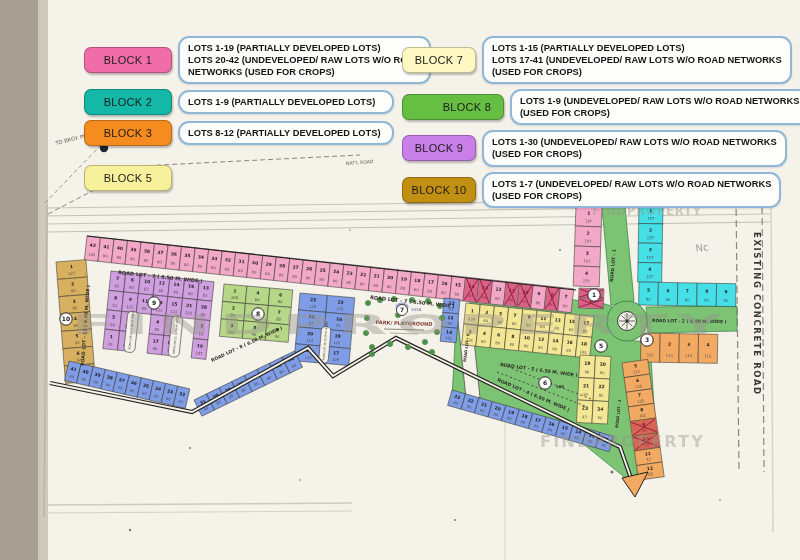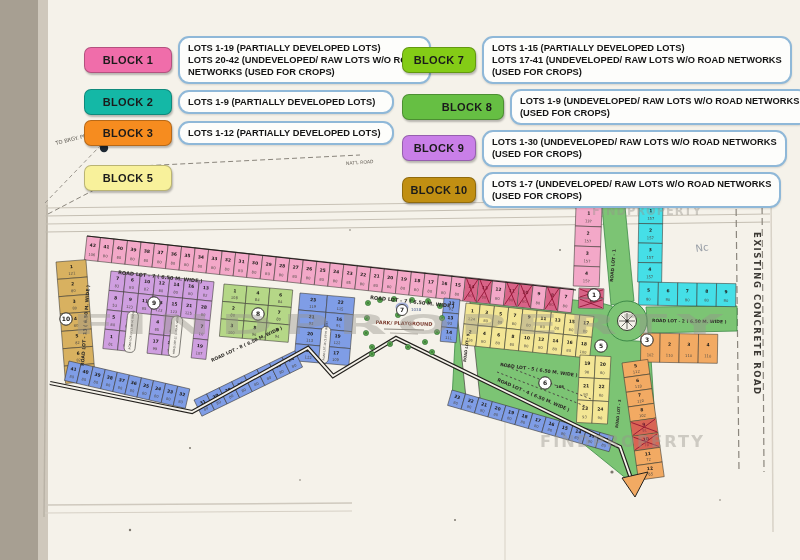--- a/index.html
+++ b/index.html
@@ -5,21 +5,21 @@
   html,body{margin:0;padding:0;}
   body{width:800px;height:560px;position:relative;overflow:hidden;
        background:#b9b3a9;font-family:"Liberation Sans",sans-serif;}
   #paper{position:absolute;inset:0;background:#f5f2ea;}
   #map-svg{position:absolute;left:0;top:0;z-index:1;}
   #legend{position:absolute;inset:0;z-index:2;pointer-events:none;}
   .lcol{position:absolute;display:flex;flex-direction:column;}
   .lrow{display:flex;align-items:center;margin-bottom:5px;}
   .chip{flex:0 0 auto;border-radius:7px;border:1px solid rgba(0,0,0,.25);
         box-shadow:1px 2px 2px rgba(0,0,0,.25);
-        font-weight:bold;font-size:11px;color:#1b1b1b;text-align:center;
+        font-weight:normal;font-size:11px;color:#1b1b1b;text-align:center;
         padding:6px 4px;letter-spacing:.3px;}
   .lcol-left .chip{width:78px;}
   .lcol-right .chip{width:64px;}
   .desc{flex:1;margin-left:6px;background:#fdfdfb;border:2px solid #8fb8d8;
         border-radius:11px;padding:4px 8px;font-weight:bold;font-size:9.3px;
         line-height:1.3;color:#141414;box-shadow:0 1px 2px rgba(0,0,0,.12);}
   .desc div{white-space:nowrap;}
   text{font-family:"DejaVu Sans",sans-serif;}
 </style>
 </head>
@@ -789,30 +789,30 @@
       </div>
       <div class="lrow">
         <div class="chip" style="background: #14b8a6;">BLOCK 2</div>
         <div class="desc">
           <div>LOTS 1-9   (PARTIALLY DEVELOPED LOTS)</div>
         </div>
       </div>
       <div class="lrow">
         <div class="chip" style="background: rgb(246, 140, 31);">BLOCK 3</div>
         <div class="desc">
-          <div>LOTS 1-12  (PARTIALLY DEVELOPED LOTS)</div>
+          <div>LOTS 8-12  (PARTIALLY DEVELOPED LOTS)</div>
         </div>
       </div>
       <div class="lrow" style="margin-top: 14px;">
         <div class="chip" style="background: rgb(248, 241, 155);">BLOCK 5</div>
       </div>
     </div>
   <div class="lcol lcol-right" id="legend-right" style="left:402px;top:36px;width:372px;">
       <div class="lrow">
-        <div class="chip" style="background: #84cc16;">BLOCK 7</div>
+        <div class="chip" style="background: #fef9c3;">BLOCK 7</div>
         <div class="desc">
           <div>LOTS 1-15  (PARTIALLY DEVELOPED LOTS)</div>
           <div>LOTS 17-41 (UNDEVELOPED/ RAW LOTS W/O ROAD NETWORKS</div>
           <div>(USED FOR CROPS)</div>
         </div>
       </div>
       <div class="lrow">
         <div class="chip" style="background: rgb(102, 191, 67); padding-left: 32px;">BLOCK 8</div>
         <div class="desc">
           <div>LOTS 1-9 (UNDEVELOPED/ RAW LOTS W/O ROAD NETWORKS</div>

